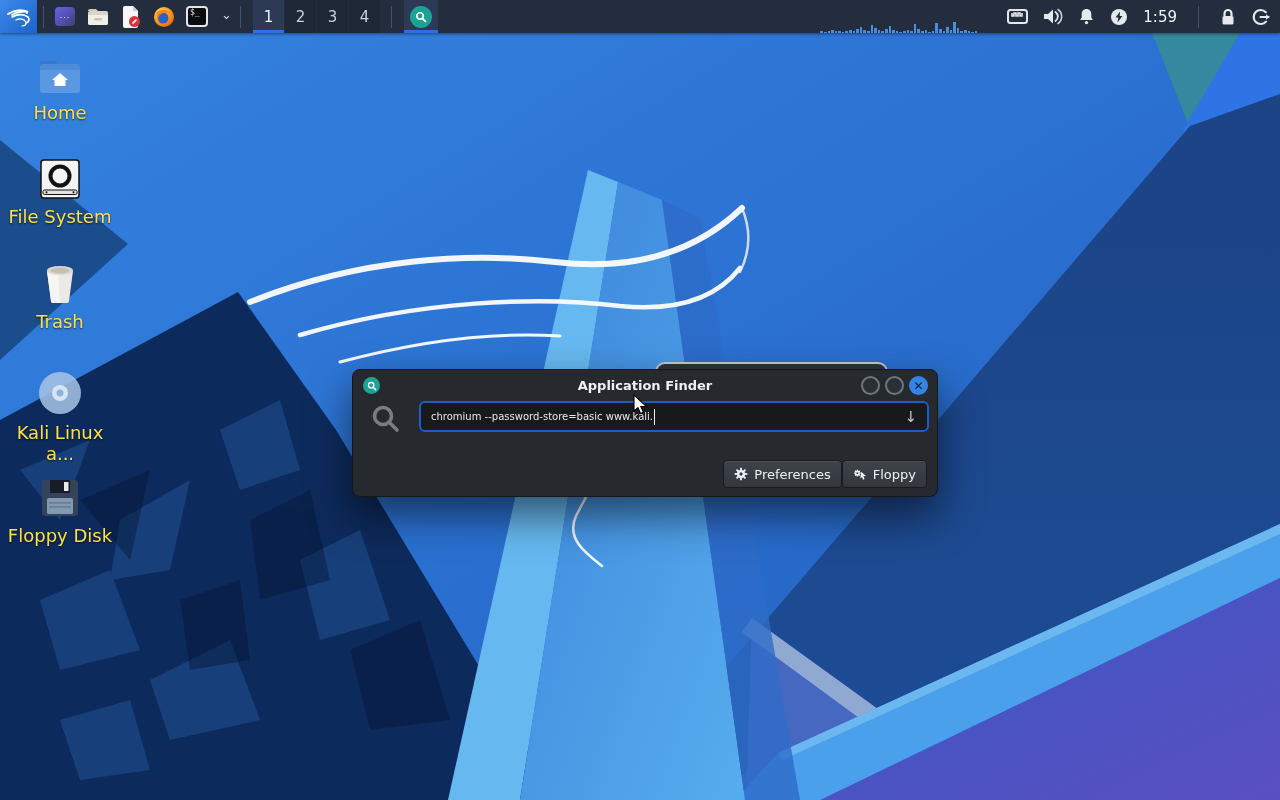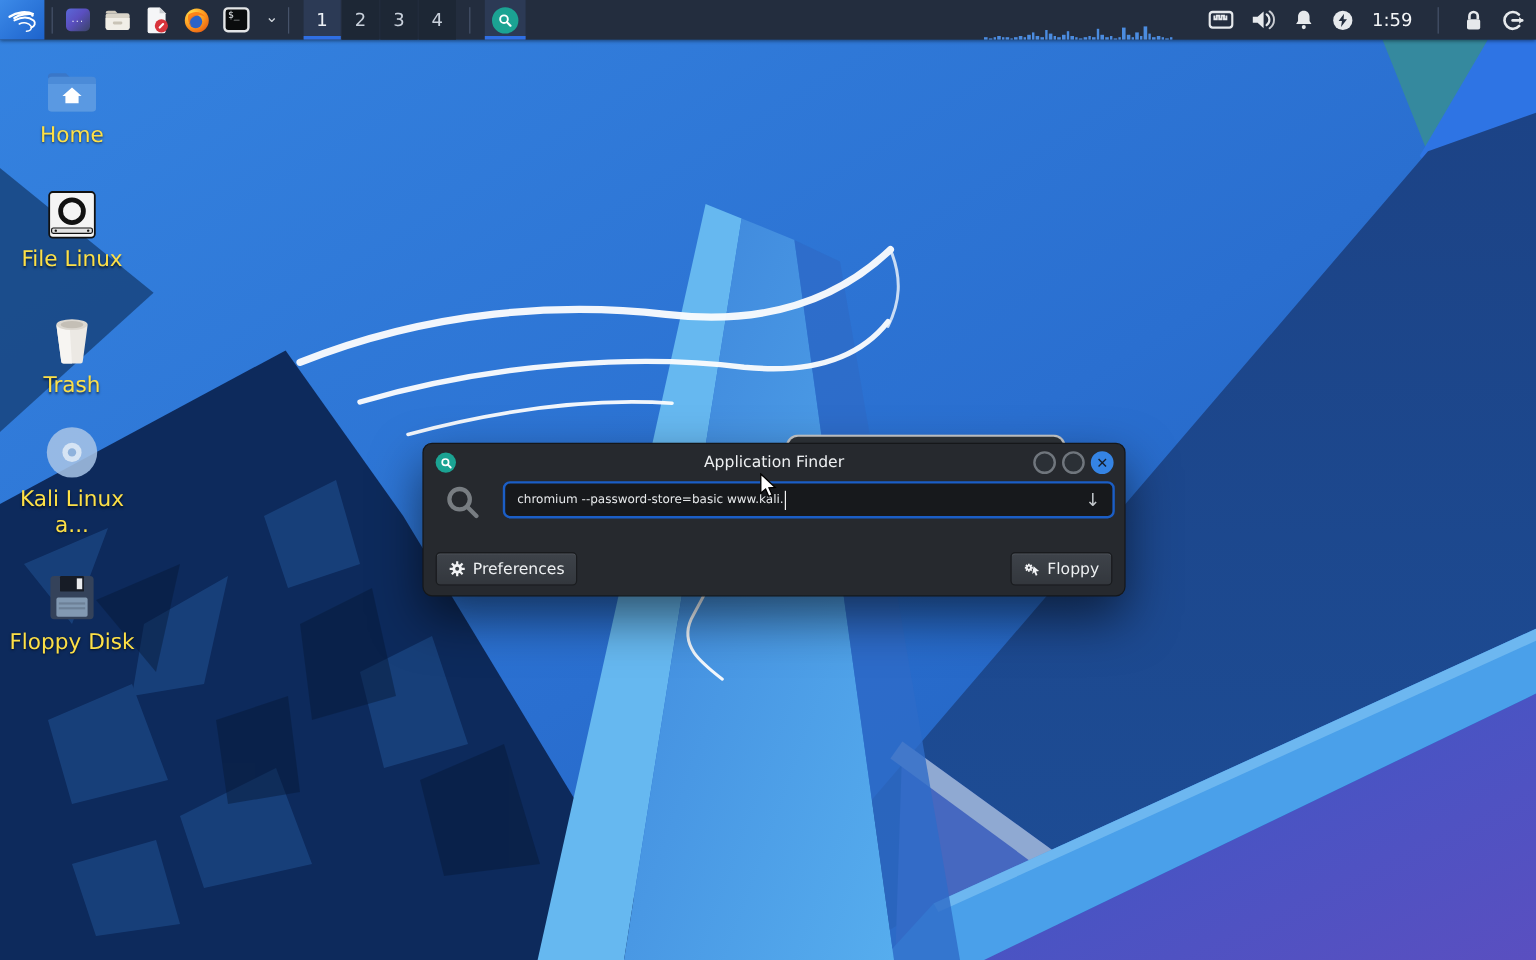--- a/index.html
+++ b/index.html
@@ -54,37 +54,37 @@
                background:#2e3338; border:2px solid #c7c9cb; border-bottom:none;
                border-radius:10px 10px 0 0; z-index:8; }
 
   
   .dialog { position:absolute; left:352px; top:369px; width:586px; height:128px;
             background:#26292e; border:1px solid #151719; border-radius:8px;
             box-shadow:0 18px 42px rgba(0,0,0,.55); z-index:10; }
   .titlebar { position:relative; height:31px; display:flex; align-items:center; justify-content:center; }
   .title-icon { position:absolute; left:10px; top:7px; width:17px; height:17px; border-radius:50%;
                 background:#1ba393; display:flex; align-items:center; justify-content:center; }
-  .title-text { color:#eef0f2; font-size:13px; font-weight:normal; }
+  .title-text { color:#eef0f2; font-size:13px; font-weight:bold; }
   .win-controls { position:absolute; right:9px; top:6px; display:flex; gap:5px; }
   .wc { width:19px; height:19px; border-radius:50%; background:#2b3036; border:2px solid #70767d;
         display:flex; align-items:center; justify-content:center; }
   .wc.close { background:#3584e4; border-color:#3584e4; color:#141e2c; font-size:12px; font-weight:bold; line-height:1; }
 
   .search-row { position:relative; height:50px; }
   .big-mag { position:absolute; left:18px; top:3px; }
   .search-box { position:absolute; left:66px; top:0px; width:510px; height:31px;
                 background:#17191c; border:2px solid #1b5ec6; border-radius:6px;
                 display:flex; align-items:center; padding:0 10px; }
   .search-text { color:#e6e8ea; font-size:10px; white-space:pre; }
   .caret { display:inline-block; width:1px; height:16px; background:#f2f2f2; margin-left:1px; }
   .dd-arrow { margin-left:auto; color:#c3c7cb; font-size:15px; }
 
   .btn-row { position:absolute; left:0; right:0; bottom:8px; height:28px; padding:0 10px;
-             display:flex; justify-content:space-between;margin-top:38px; }
+             display:flex; justify-content:flex-end;margin-top:38px; }
   .gbtn { height:28px; display:flex; align-items:center; gap:6px; padding:0 10px;
           background:linear-gradient(#3e434a,#33373d); border:1px solid #191b1e; border-radius:4px;
           color:#eef0f2; font-size:13px; box-shadow:inset 0 1px 0 rgba(255,255,255,.07); }
 
   
   .cursor { position:absolute; left:633px; top:394px; z-index:99; }
 </style>
 </head>
 <body>
 
@@ -331,36 +331,36 @@
 <div class="dicon" style="top:158px;">
   <div class="glyph">
     <svg width="42" height="42" viewBox="0 0 42 42">
       <rect x="2" y="2" width="38" height="38" rx="3" fill="#f4f4f4" stroke="#111" stroke-width="1.5"></rect>
       <circle cx="21" cy="18" r="9.5" fill="none" stroke="#111" stroke-width="4"></circle>
       <rect x="4" y="32" width="34" height="4.5" rx="1.5" fill="#e2e2e2" stroke="#111" stroke-width="1"></rect>
       <circle cx="7.5" cy="34.2" r="1" fill="#111"></circle>
         <circle cx="34.5" cy="34.2" r="1" fill="#111"></circle>
     </svg>
   </div>
-  <div class="lbl">File Linux</div>
+  <div class="lbl">File System</div>
 </div>
 
 <div class="dicon" style="top:263px;">
   <div class="glyph">
     <svg width="42" height="42" viewBox="0 0 42 42">
       <path d="M8,8 L12,38 a2,2 0 0 0 2,2 h14 a2,2 0 0 0 2,-2 L34,8 z" fill="#ece9e4"></path>
       <path d="M8,8 L12,38 a2,2 0 0 0 2,2 h7 L19,8 z" fill="#f7f5f2"></path>
       <ellipse cx="21" cy="7.5" rx="13" ry="4.5" fill="#dcd8d1"></ellipse>
       <ellipse cx="21" cy="7.5" rx="9.5" ry="3" fill="#c4bfb6"></ellipse>
     </svg>
   </div>
   <div class="lbl">Trash</div>
 </div>
 
-<div class="dicon" style="top:354px;">
+<div class="dicon" style="top:370px;">
   <div class="glyph">
     <svg width="46" height="46" viewBox="0 0 46 46">
       <circle cx="23" cy="23" r="21" fill="#a8c4e6" opacity=".85"></circle>
       <circle cx="23" cy="23" r="8" fill="#d6e4f4"></circle>
       <circle cx="23" cy="23" r="3.5" fill="#8fb2dc"></circle>
     </svg>
   </div>
   <div class="lbl">Kali Linux a...</div>
 </div>
 

